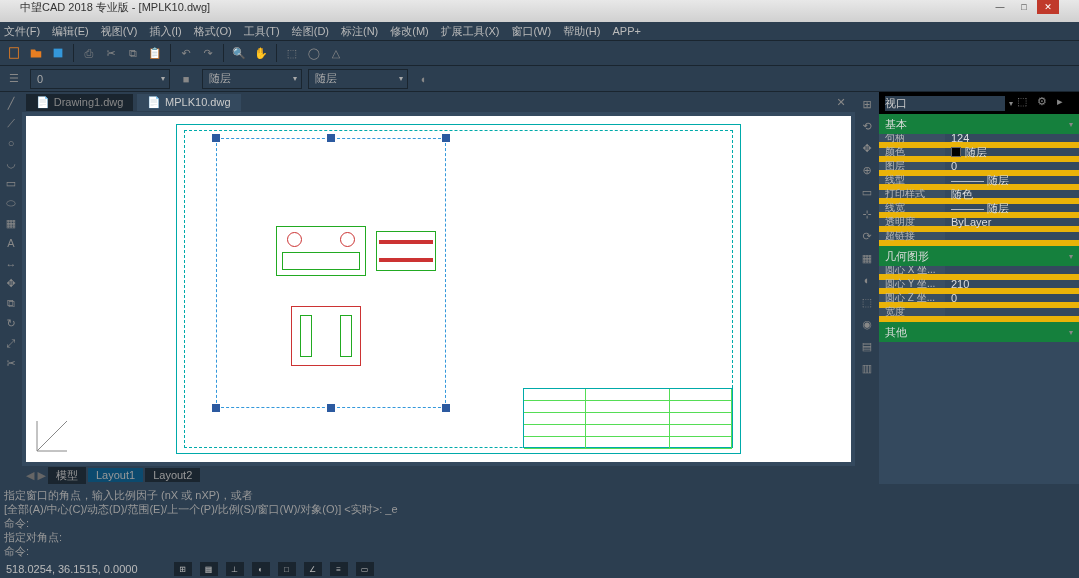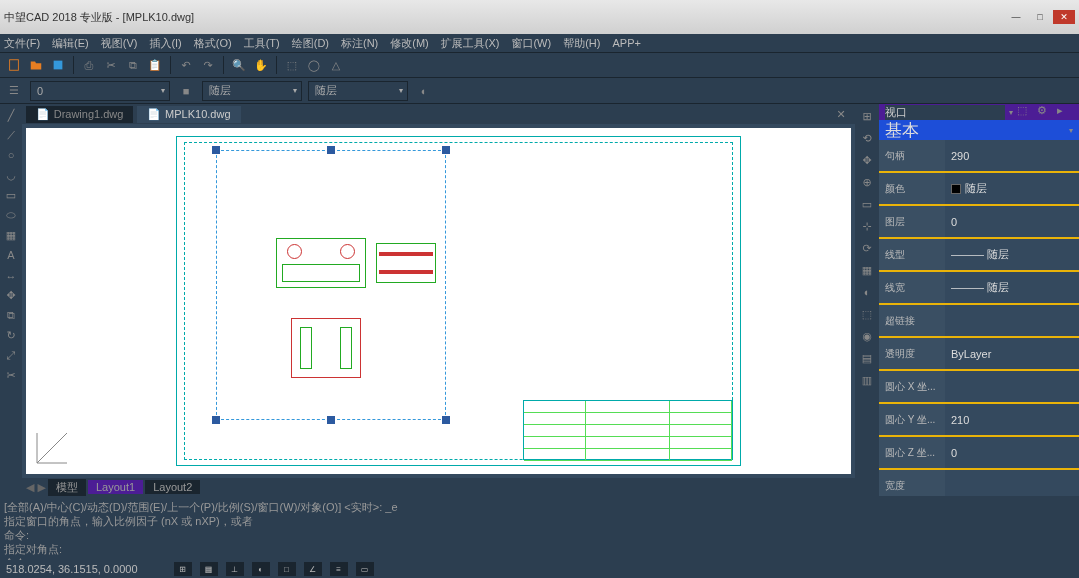--- a/index.html
+++ b/index.html
@@ -1,17 +1,17 @@
 <!DOCTYPE html>
 <html><head>
 <meta charset="utf-8">
 <style>
 *{margin:0;padding:0;box-sizing:border-box;font-family:"Microsoft YaHei",sans-serif;font-size:11px}
 body{width:1079px;height:578px;background:#34495e;color:#c0c0c0;overflow:hidden;position:relative}
-.titlebar{height:34px;background:linear-gradient(#e8e8e8,#d0d0d0);display:flex;align-items:center;padding:0 4px;color:#333;font-size:10px}
+.titlebar{height:22px;background:linear-gradient(#e8e8e8,#d0d0d0);display:flex;padding:0 20px;color:#333;font-size:10px}
 .titlebar .spacer{flex:1}
 .winbtn{width:22px;height:14px;margin-left:2px;display:flex;align-items:center;justify-content:center;font-size:9px}
 .winbtn.close{background:#c0392b;color:#fff}
 .menubar{height:18px;background:#2c3e50;display:flex;align-items:center;padding:0 4px;gap:12px;color:#bbb;font-size:10px}
 .menubar span{cursor:pointer}
 .toolbar{height:26px;background:#2c3e50;border-top:1px solid #1a252f;border-bottom:1px solid #1a252f;display:flex;align-items:center;padding:0 4px;gap:2px}
 .tbtn{width:20px;height:20px;display:flex;align-items:center;justify-content:center;color:#888;cursor:pointer}
 .tbtn svg{width:14px;height:14px}
 .tsep{width:1px;height:18px;background:#1a252f;margin:0 3px}
 .tdrop{height:20px;background:#2c3e50;border:1px solid #1a252f;color:#aaa;padding:0 18px 0 6px;display:flex;align-items:center;font-size:10px;position:relative}
@@ -26,27 +26,27 @@
 .tab.active{background:#34495e;color:#ccc}
 .canvas{flex:1;background:#fff;margin:4px;position:relative;overflow:hidden}
 .sheet-border{position:absolute;left:150px;top:8px;right:110px;bottom:8px;border:1px solid #0aa}
 .sheet-inner{position:absolute;left:158px;top:14px;right:118px;bottom:14px;border:1px dashed #0aa}
 .sel-rect{position:absolute;left:190px;top:22px;width:230px;height:270px;border:1px dashed #3498db}
 .grip{position:absolute;width:8px;height:8px;background:#2c5aa0}
 .bottom-tabs{height:18px;background:#2c3e50;display:flex;align-items:center;padding:0 4px;gap:2px;color:#999;font-size:10px}
 .btab{padding:1px 8px;background:#1a252f}
 .right-tools{width:24px;background:#2c3e50;display:flex;flex-direction:column;gap:2px;padding:2px}
 .prop-panel{width:200px;background:#34495e;display:flex;flex-direction:column;overflow-y:auto}
-.prop-header{height:22px;background:#4c1d95;display:flex;align-items:center;padding:0 6px;gap:4px}
+.prop-header{height:22px;background:#000000;display:flex;align-items:center;padding:0 6px;gap:4px}
 .prop-header .sel{flex:1;background:#2c3e50;color:#ccc;font-size:11px}
 .prop-header .pbtn{width:16px;height:16px;color:#888}
 .prop-section{background:#34495e}
-.prop-sec-title{height:20px;background:#1d4ed8;display:flex;align-items:center;padding:0 6px;color:#ddd;font-size:17px;position:relative}
+.prop-sec-title{height:20px;background:#15803d;display:flex;align-items:center;padding:0 6px;color:#ddd;font-size:11px;position:relative}
 .prop-sec-title::after{content:"▾";position:absolute;right:6px;font-size:8px;color:#888}
-.prop-row{height:33px;display:flex;border-bottom:2px solid #eab308}
+.prop-row{height:14px;display:flex;border-bottom:6px solid #eab308}
 .prop-label{width:66px;padding:0 6px;display:flex;align-items:center;color:#bbb;font-size:10px;background:#3a4f63}
 .prop-value{flex:1;padding:0 6px;display:flex;align-items:center;color:#ddd;font-size:10px;background:#34495e;position:relative}
 .swatch{width:10px;height:10px;background:#000;border:1px solid #666;margin-right:4px}
 .cmdline{height:80px;background:#2c3e50;color:#999;font-size:10px;padding:4px;font-family:monospace;overflow:hidden}
 .cmdline div{line-height:14px}
 .statusbar{height:18px;background:#2c3e50;display:flex;align-items:center;padding:0 6px;gap:8px;color:#bbb;font-size:10px;position:absolute;bottom:0;left:0;right:0}
 .sbtn{width:18px;height:14px;background:#1a252f;display:flex;align-items:center;justify-content:center;font-size:8px}
 .titleblock{position:absolute;right:118px;bottom:14px;width:210px;height:60px;border:1px solid #0aa}
 .titleblock .trow{height:12px;border-bottom:1px solid #5d5}
 .titleblock .tcell{border-right:1px solid #5d5;display:inline-block;height:100%}
@@ -184,21 +184,21 @@
         <div class="trow"><span class="tcell" style="width:30%"></span><span class="tcell" style="width:40%"></span><span class="tcell" style="width:30%"></span></div>
       </div>
 
       <svg style="position:absolute;left:6px;bottom:6px" width="40" height="40">
         <path d="M5 35 L35 35 M5 35 L5 5 M5 35 L35 5" stroke="#888" fill="none"></path>
       </svg>
     </div>
     <div class="bottom-tabs">
       <span style="color:#666">◀ ▶</span>
       <div class="btab"><span>模型</span></div>
-      <div class="btab" style="background:#4c1d95"><span>Layout1</span></div>
+      <div class="btab" style="background:#0c4a6e"><span>Layout1</span></div>
       <div class="btab"><span>Layout2</span></div>
     </div>
   </div>
 
   <div class="right-tools">
     <div class="tbtn">⊞</div>
     <div class="tbtn">⟲</div>
     <div class="tbtn">✥</div>
     <div class="tbtn">⊕</div>
     <div class="tbtn">▭</div>
@@ -220,21 +220,21 @@
       <div class="pbtn">⚙</div>
       <div class="pbtn">▸</div>
     </div>
 
     <div class="prop-section">
       <div class="prop-sec-title">基本</div>
       <div id="sec-basic">
           <div class="prop-row">
             <div class="prop-label">句柄</div>
             <div class="prop-value">
-              <span>290</span>
+              <span>124</span>
             </div>
           </div>
           <div class="prop-row">
             <div class="prop-label">颜色</div>
             <div class="prop-value">
               <span class="swatch"></span>
               <span>随层</span>
             </div>
           </div>
           <div class="prop-row">
@@ -243,41 +243,48 @@
               <span>0</span>
             </div>
           </div>
           <div class="prop-row">
             <div class="prop-label">线型</div>
             <div class="prop-value">
               <span>——— 随层</span>
             </div>
           </div>
           <div class="prop-row">
+            <div class="prop-label">打印样式</div>
+            <div class="prop-value">
+              <span>随色</span>
+            </div>
+          </div>
+          <div class="prop-row">
             <div class="prop-label">线宽</div>
             <div class="prop-value">
               <span>——— 随层</span>
             </div>
           </div>
           <div class="prop-row">
+            <div class="prop-label">透明度</div>
+            <div class="prop-value">
+              <span>ByLayer</span>
+            </div>
+          </div>
+          <div class="prop-row">
             <div class="prop-label">超链接</div>
             <div class="prop-value">
               <span></span>
             </div>
           </div>
-          <div class="prop-row">
-            <div class="prop-label">透明度</div>
-            <div class="prop-value">
-              <span>ByLayer</span>
-            </div>
-          </div>
         </div>
     </div>
 
     <div class="prop-section">
+      <div class="prop-sec-title">几何图形</div>
       <div id="sec-geom">
           <div class="prop-row">
             <div class="prop-label">圆心 X 坐...</div>
           </div>
           <div class="prop-row">
             <div class="prop-label">圆心 Y 坐...</div>
             <div class="prop-value">
               <span>210</span>
             </div>
           </div>
@@ -293,22 +300,22 @@
         </div>
     </div>
 
     <div class="prop-section">
       <div class="prop-sec-title">其他</div>
     </div>
   </div>
 </div>
 
 <div class="cmdline">
+  <div>指定窗口的角点，输入比例因子 (nX 或 nXP)，或者</div>
   <div>[全部(A)/中心(C)/动态(D)/范围(E)/上一个(P)/比例(S)/窗口(W)/对象(O)] &lt;实时&gt;: _e</div>
-  <div>指定窗口的角点，输入比例因子 (nX 或 nXP)，或者</div>
   <div>命令:</div>
   <div>指定对角点:</div>
   <div>命令:</div>
 </div>
 
 <div class="statusbar">
   <span>518.0254, 36.1515, 0.0000</span>
   <div style="flex:0 0 20px"></div>
   <div class="sbtn">⊞</div>
   <div class="sbtn">▦</div>

